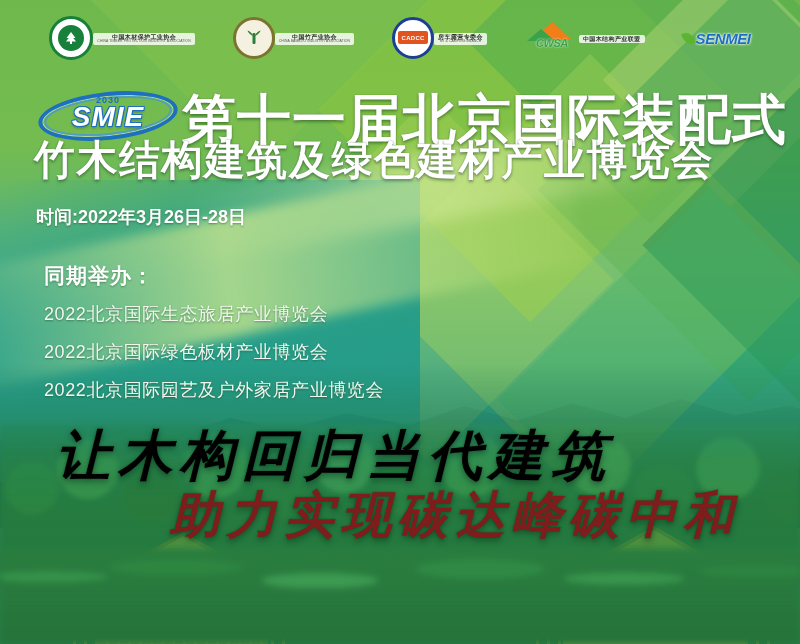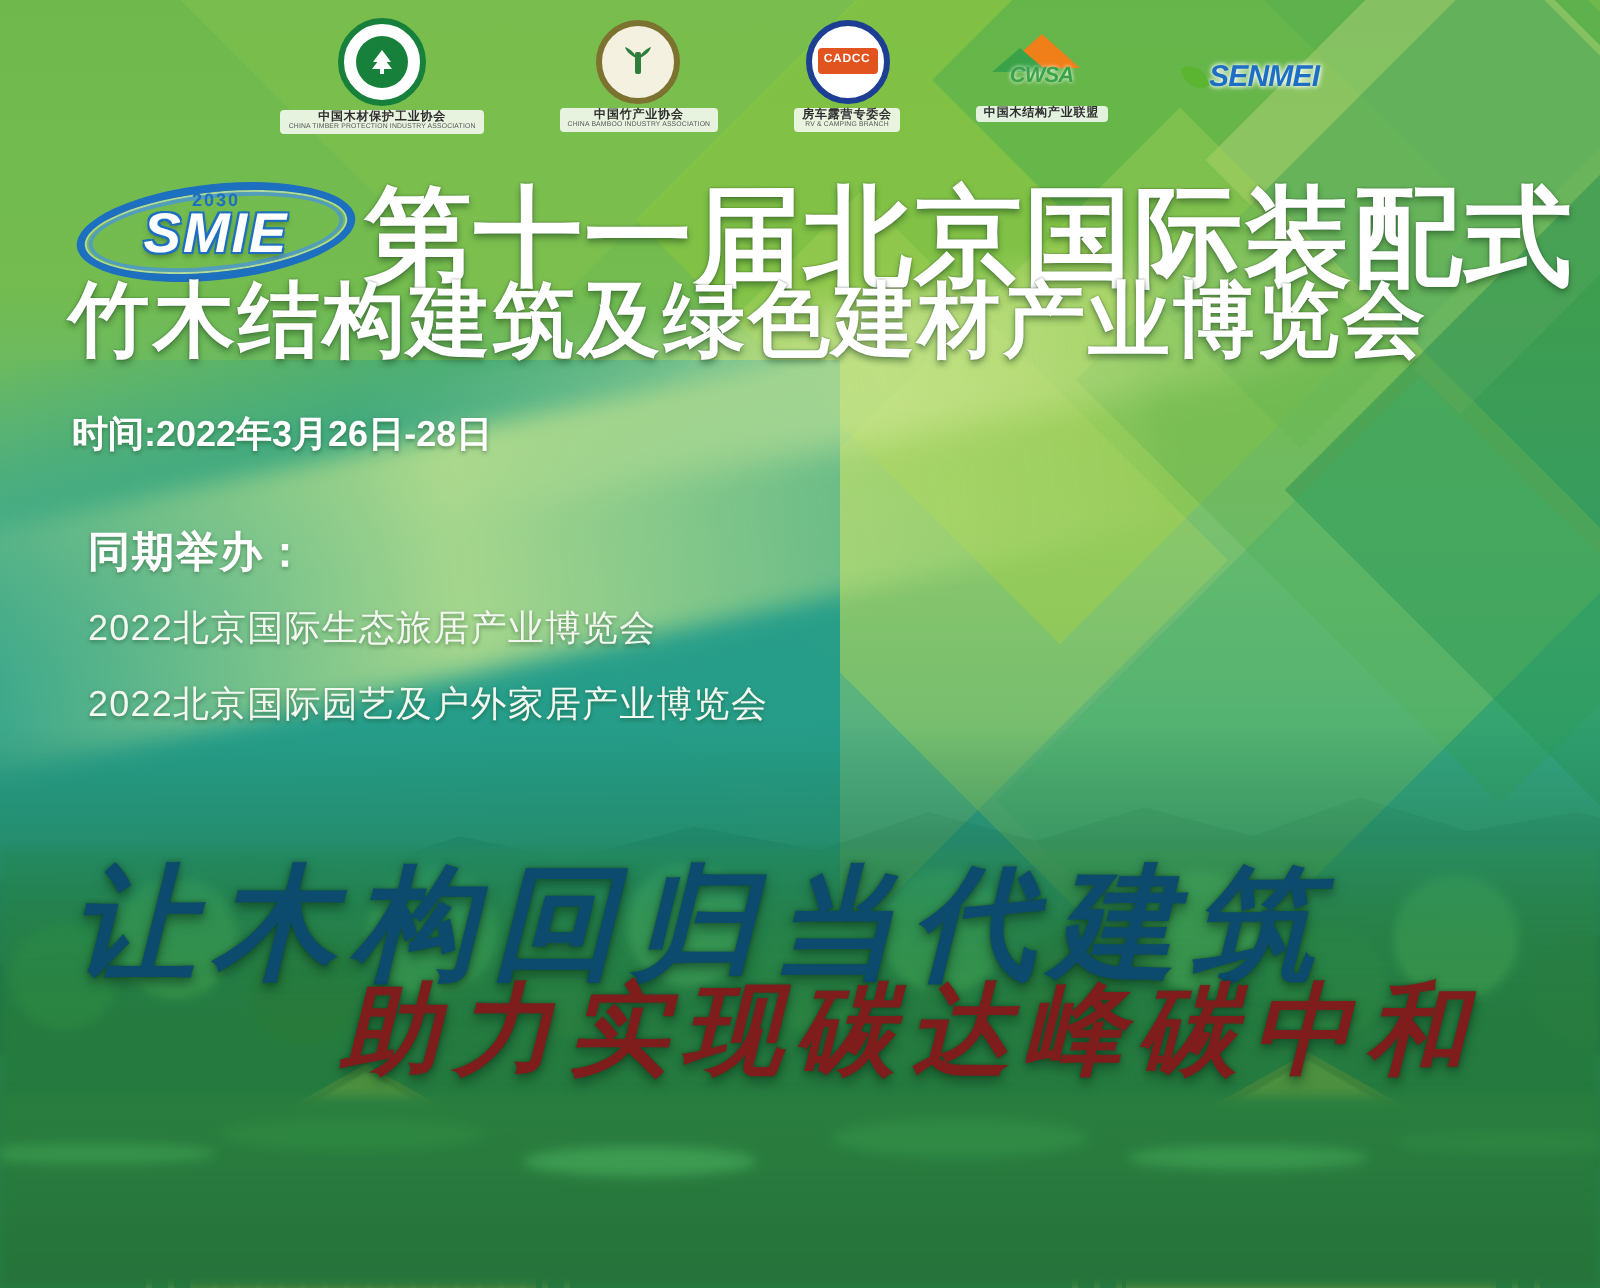--- a/index.html
+++ b/index.html
@@ -148,21 +148,21 @@
   }
   .umbrella:after{
     content:"";position:absolute;left:3px;top:-8px;width:3px;height:12px;background:#dcecd2;
   }
 
   
   .logos{
     position:absolute;left:0;top:0;width:800px;height:76px;
     display:flex;align-items:center;justify-content:center;gap:38px;
   }
-  .logo{position:relative;display:flex;flex-direction:column;align-items:center;}
+  .logo{position:relative;display:flex;flex-direction:row;align-items:center;}
   .logo-mark{position:relative;display:flex;align-items:center;justify-content:center;}
   .logo-cap{
     margin-top:2px;font-size:6px;letter-spacing:.4px;color:#2f2f2f;font-weight:bold;
     background:rgba(255,255,255,.82);padding:1px 4px;border-radius:2px;white-space:nowrap;
     line-height:1.15;text-align:center;
   }
   .logo-cap small{display:block;font-size:3.4px;font-weight:normal;letter-spacing:.1px;color:#555;}
 
   
   .l1-ring{
@@ -270,23 +270,23 @@
     font-size:21px;font-weight:bold;color:#ffffff;letter-spacing:1px;margin-bottom:12px;
     text-shadow:0 1px 2px rgba(20,60,25,.4);
   }
   .conc-item{
     font-size:18px;color:#f2f7ef;margin-bottom:14px;letter-spacing:.6px;
     text-shadow:0 1px 2px rgba(20,60,25,.45);
   }
 
   
   .slogan1{
-    position:absolute;left:36px;top:420px;
+    position:absolute;left:56px;top:420px;
     font-family:"Liberation Serif","DejaVu Serif",serif;
-    font-size:62px;font-weight:bold;font-style:italic;color:#0c4a6e;letter-spacing:8px;
+    font-size:54px;font-weight:bold;font-style:italic;color:#000000;letter-spacing:8px;
     text-shadow:0 3px 6px rgba(10,50,25,.55),0 0 2px rgba(10,50,25,.5);
   }
   .slogan2{
     position:absolute;left:170px;top:482px;
     font-family:"Liberation Serif","DejaVu Serif",serif;
     font-size:50px;font-weight:bold;font-style:italic;color:#7f1d1d;letter-spacing:7px;
     text-shadow:0 3px 6px rgba(10,50,25,.55),0 0 2px rgba(10,50,25,.5);
   }
 </style>
 </head>
@@ -423,19 +423,20 @@
   <div class="title">第十一届北京国际装配式</div>
   <div class="title2">竹木结构建筑及绿色建材产业博览会</div>
 
   <div class="meta">
     <div>时间:2022年3月26日-28日</div>
   </div>
 
   <div class="concurrent">
     <div class="conc-head">同期举办：</div>
     <div class="conc-item">2022北京国际生态旅居产业博览会</div>
+    <div class="conc-item">2022北京国际绿色板材产业博览会</div>
     <div class="conc-item">2022北京国际园艺及户外家居产业博览会</div>
   </div>
 
   <div class="slogan1">让木构回归当代建筑</div>
   <div class="slogan2">助力实现碳达峰碳中和</div>
 
 </div>
 
 </body></html>

